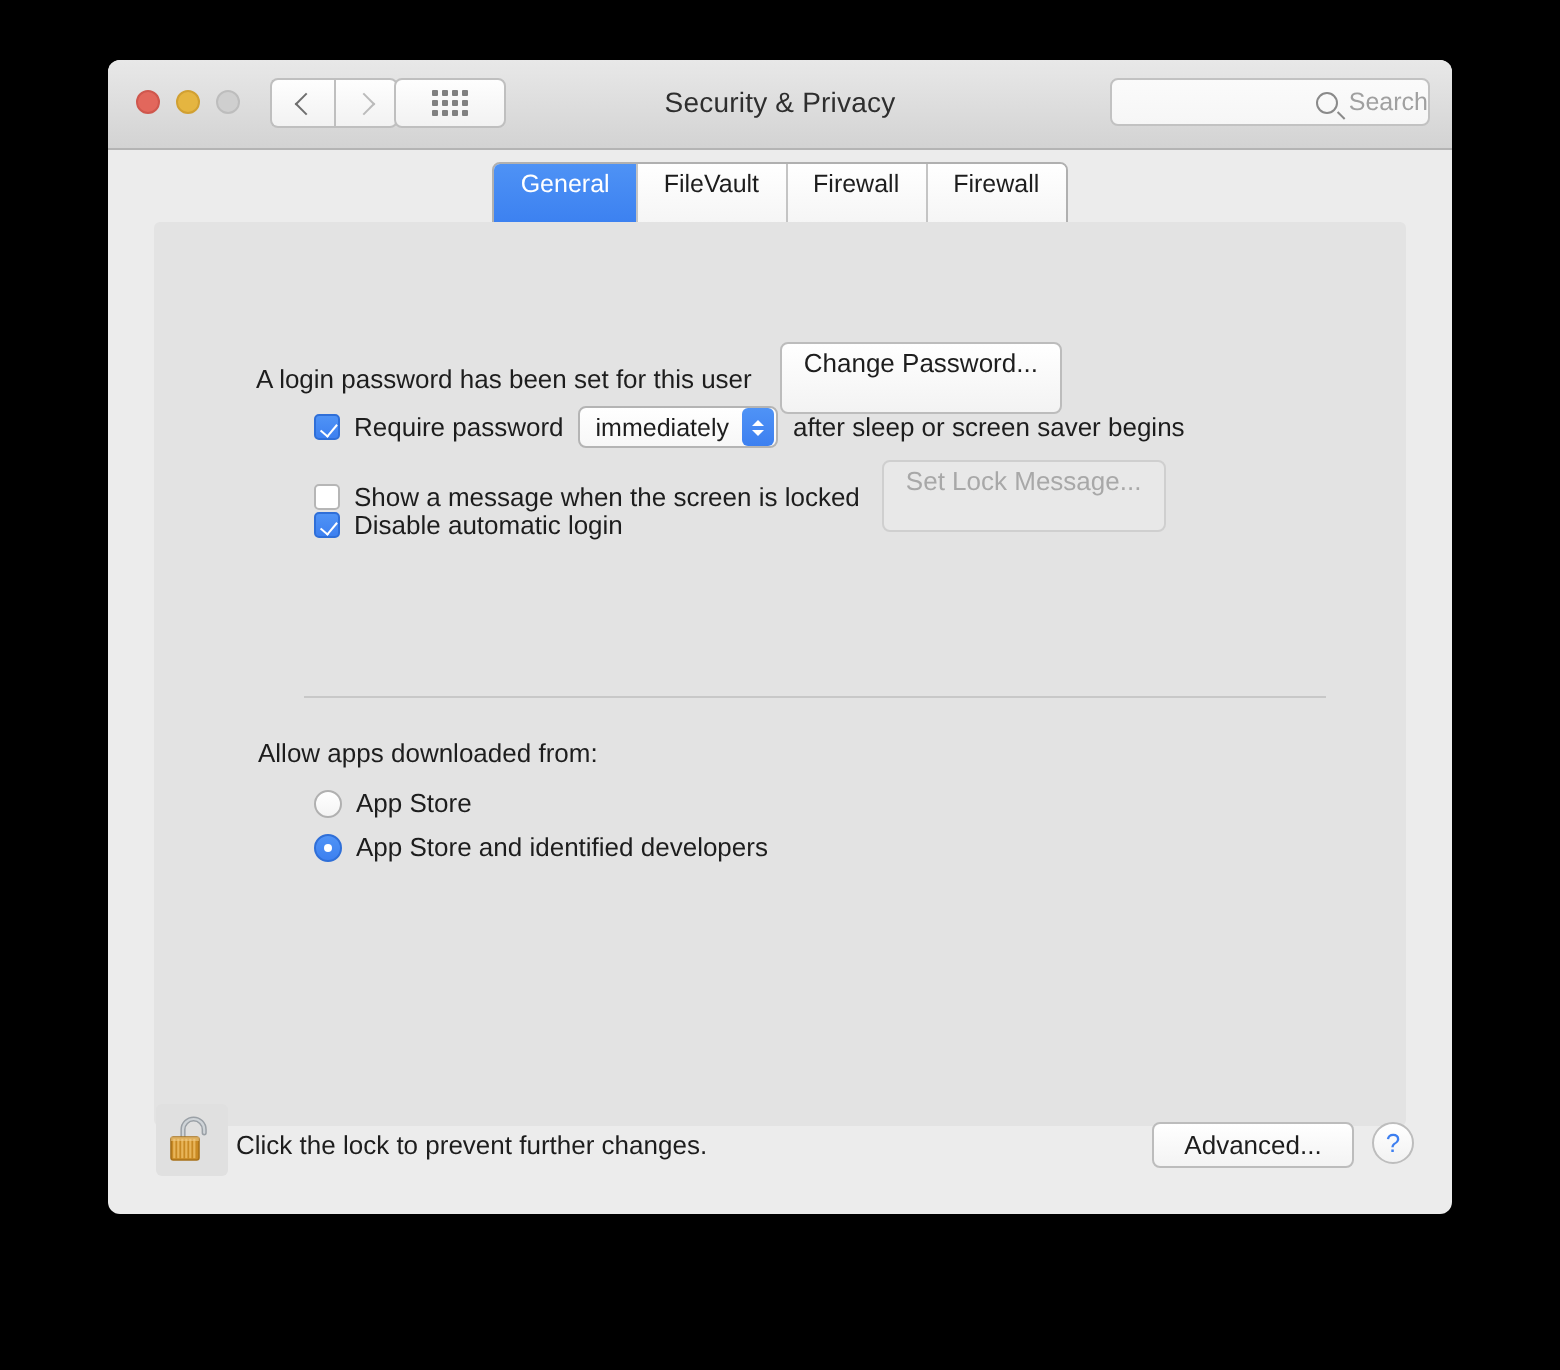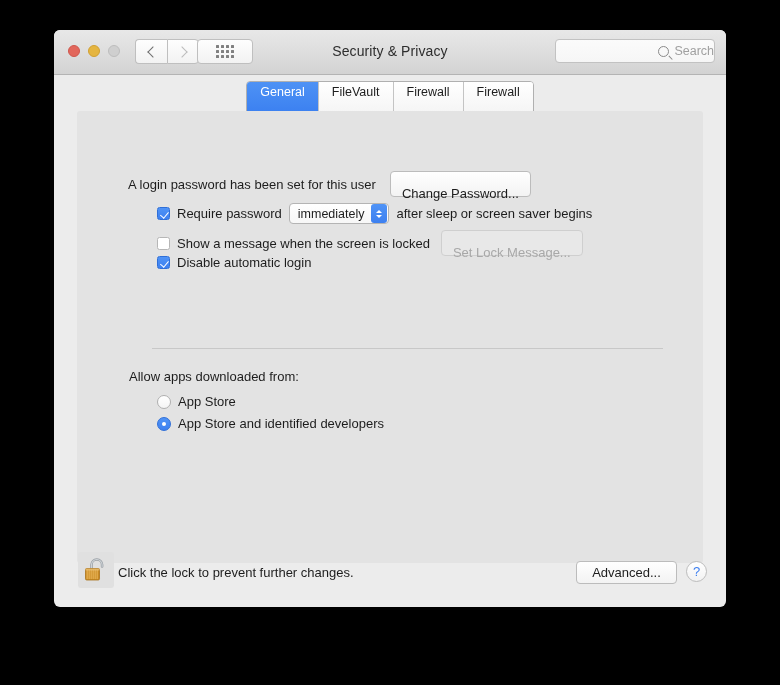--- a/index.html
+++ b/index.html
@@ -185,23 +185,23 @@
 
   .label { font-size: 13px; color: #1d1d1d; }
 
   
   .pushbtn {
     background: linear-gradient(to bottom, #ffffff, #f3f3f3);
     border: 1px solid #bcbcbc;
     border-radius: 4px;
     font-size: 13px;
     color: #1d1d1d;
-    height: 22px;
+    height: 36px;
     line-height: 20px;
-    padding: 12px 11px;
+    padding: 0 11px;
     box-sizing: border-box;
     white-space: nowrap;
   }
   .pushbtn.disabled {
     background: #e8e8e8;
     border-color: #cfcfcf;
     color: #a8a8a8;
   }
 
   

